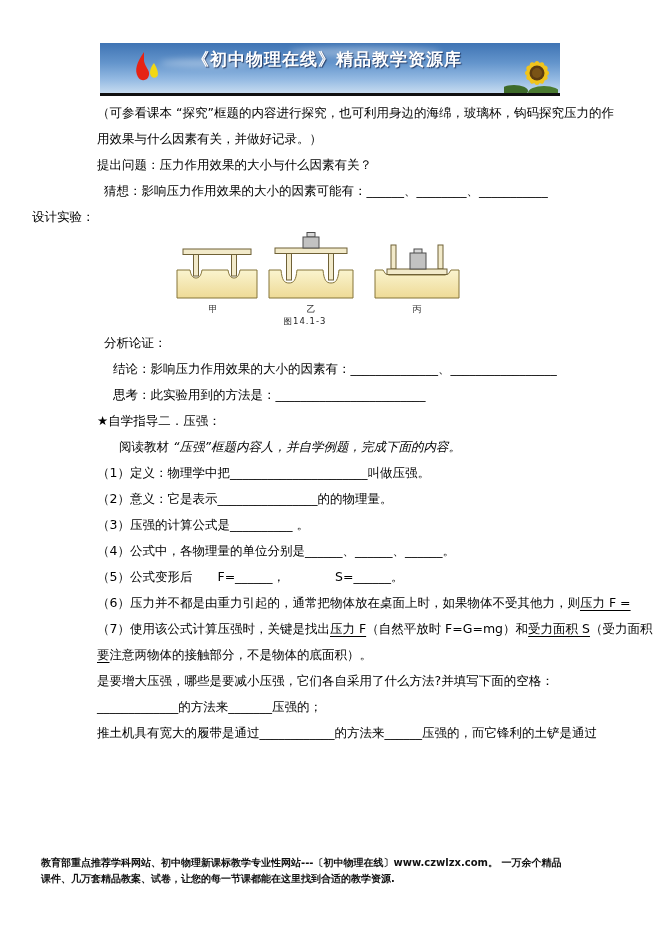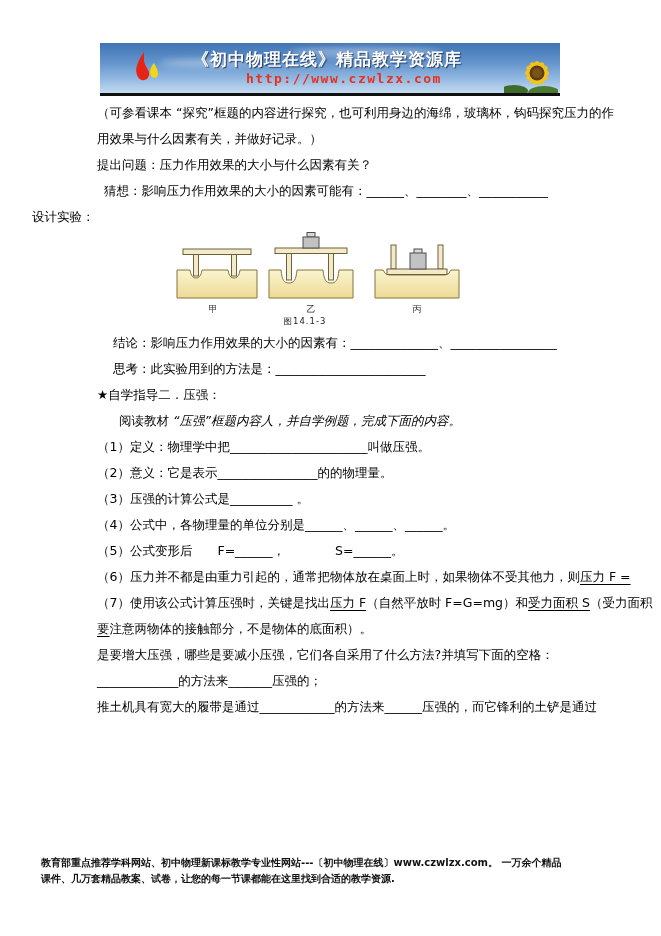--- a/index.html
+++ b/index.html
@@ -50,21 +50,20 @@
 <body>
 
 <div class="banner">
   <div class="cloud cloud1"></div>
   <div class="cloud cloud2"></div>
   <svg class="banner-logo" width="42" height="42" viewBox="0 0 42 42">
     <path d="M18,4 C11,14 8,22 12,29 C15,34 22,33 23,27 C24,22 19,19 18,13 C18,10 18,7 18,4 Z" fill="#e62314"></path>
     <path d="M28,15 C24,20 23,25 25,28 C27,31 32,30 32,26 C32,22 30,19 28,15 Z" fill="#f2d715"></path>
   </svg>
   <div class="banner-title">《初中物理在线》精品教学资源库</div>
-  <div class="banner-url">http://www.czwlzx.com</div>
   <svg class="banner-flower" width="54" height="46" viewBox="0 0 54 46">
     <ellipse cx="10" cy="42" rx="14" ry="6" fill="#3e6b2a"></ellipse>
     <ellipse cx="40" cy="44" rx="16" ry="7" fill="#4a7a30"></ellipse>
     <g transform="translate(33,24)">
       <g fill="#f0c41c">
         <ellipse rx="5" ry="12" transform="rotate(0)"></ellipse>
         <ellipse rx="5" ry="12" transform="rotate(30)"></ellipse>
         <ellipse rx="5" ry="12" transform="rotate(60)"></ellipse>
         <ellipse rx="5" ry="12" transform="rotate(90)"></ellipse>
         <ellipse rx="5" ry="12" transform="rotate(120)"></ellipse>
@@ -116,20 +115,21 @@
         <rect x="39" y="19" width="8" height="4.5" fill="#d8d8d8" stroke="#4d4d4d" stroke-width="1"></rect>
         <rect x="35" y="23" width="16" height="16" fill="#c2c2c2" stroke="#4d4d4d" stroke-width="1"></rect>
       </g>
       <text x="44" y="82" font-size="9" fill="#333" text-anchor="middle">甲</text>
       <text x="142" y="82" font-size="9" fill="#333" text-anchor="middle">乙</text>
       <text x="248" y="82" font-size="9" fill="#333" text-anchor="middle">丙</text>
       <text x="136" y="94" font-size="8.5" fill="#222" text-anchor="middle" letter-spacing="1">图14.1-3</text>
     </svg>
   </div>
 
+  <div class="line ind-s">分析论证：</div>
   <div class="line ind-m">结论：影响压力作用效果的大小的因素有：______________、_________________</div>
   <div class="line ind-m">思考：此实验用到的方法是：________________________</div>
   <div class="line">★自学指导二．压强：</div>
   <div class="line ind-l"><span>阅读教材  </span><span class="it">“压强”框题内容人，并自学例题，完成下面的内容。</span></div>
   <div class="line">（1）定义：物理学中把______________________叫做压强。</div>
   <div class="line">（2）意义：它是表示________________的的物理量。</div>
   <div class="line">（3）压强的计算公式是__________ 。</div>
   <div class="line">（4）公式中，各物理量的单位分别是______、______、______。</div>
   <div class="line">（5）公式变形后　　F=______，　　　　S=______。</div>
   <div class="line"><span>（6）压力并不都是由重力引起的，通常把物体放在桌面上时，如果物体不受其他力，则</span><span class="ul">压力 F =</span></div>

